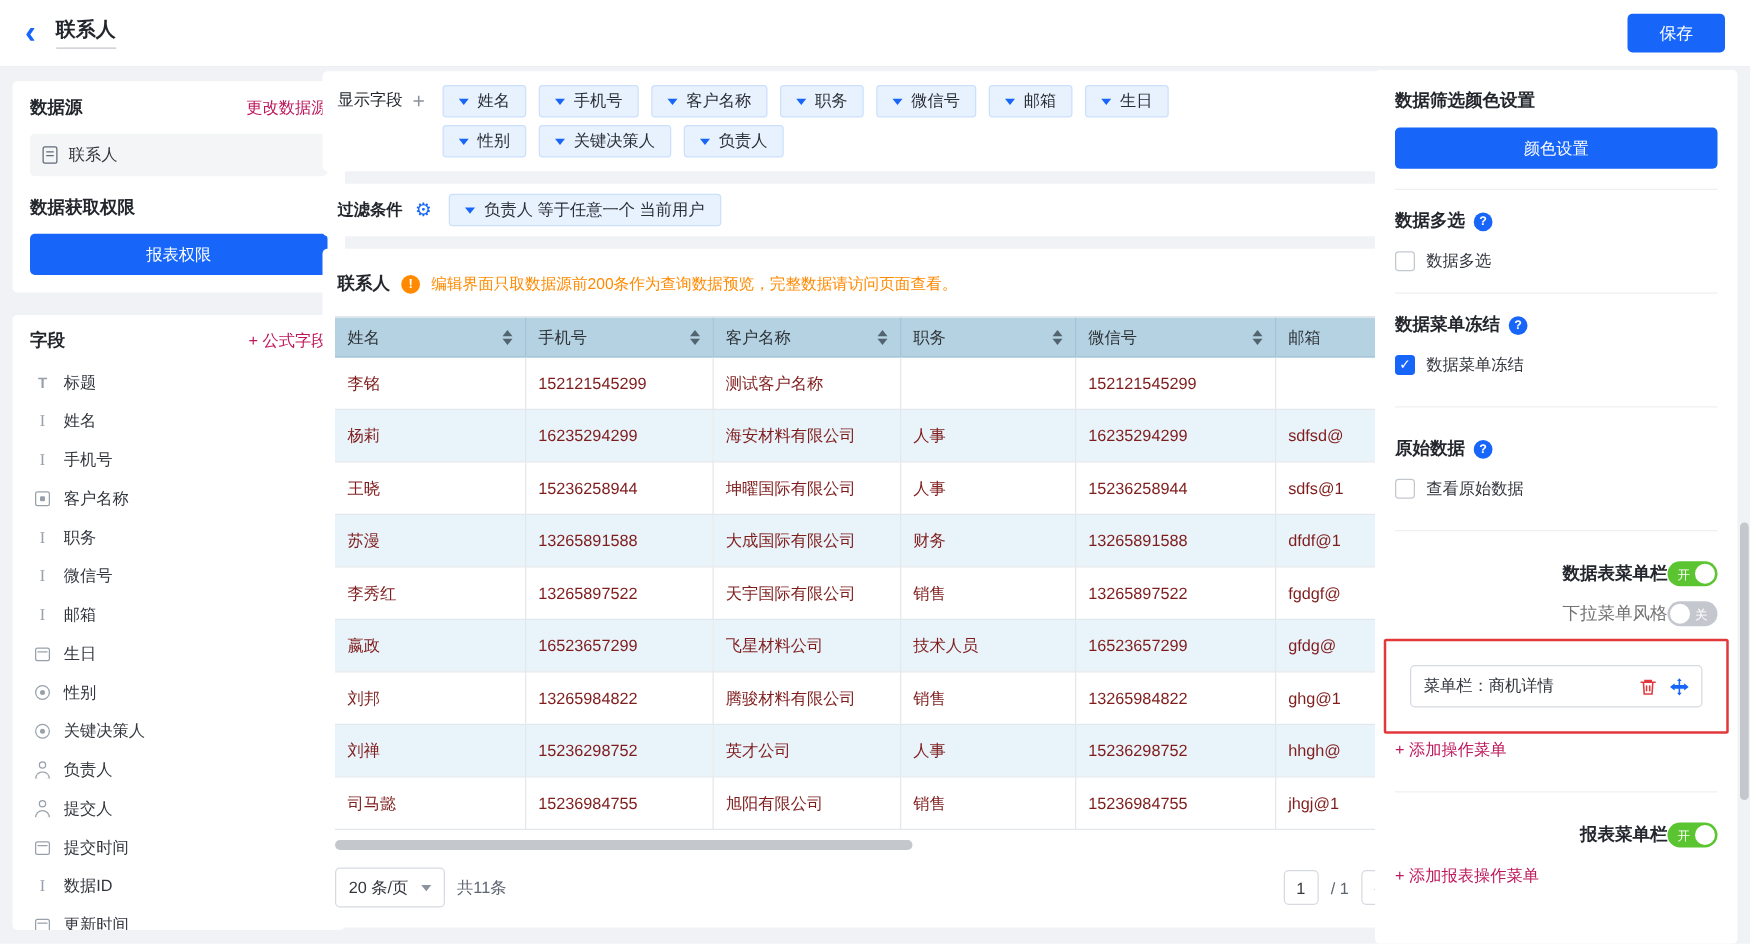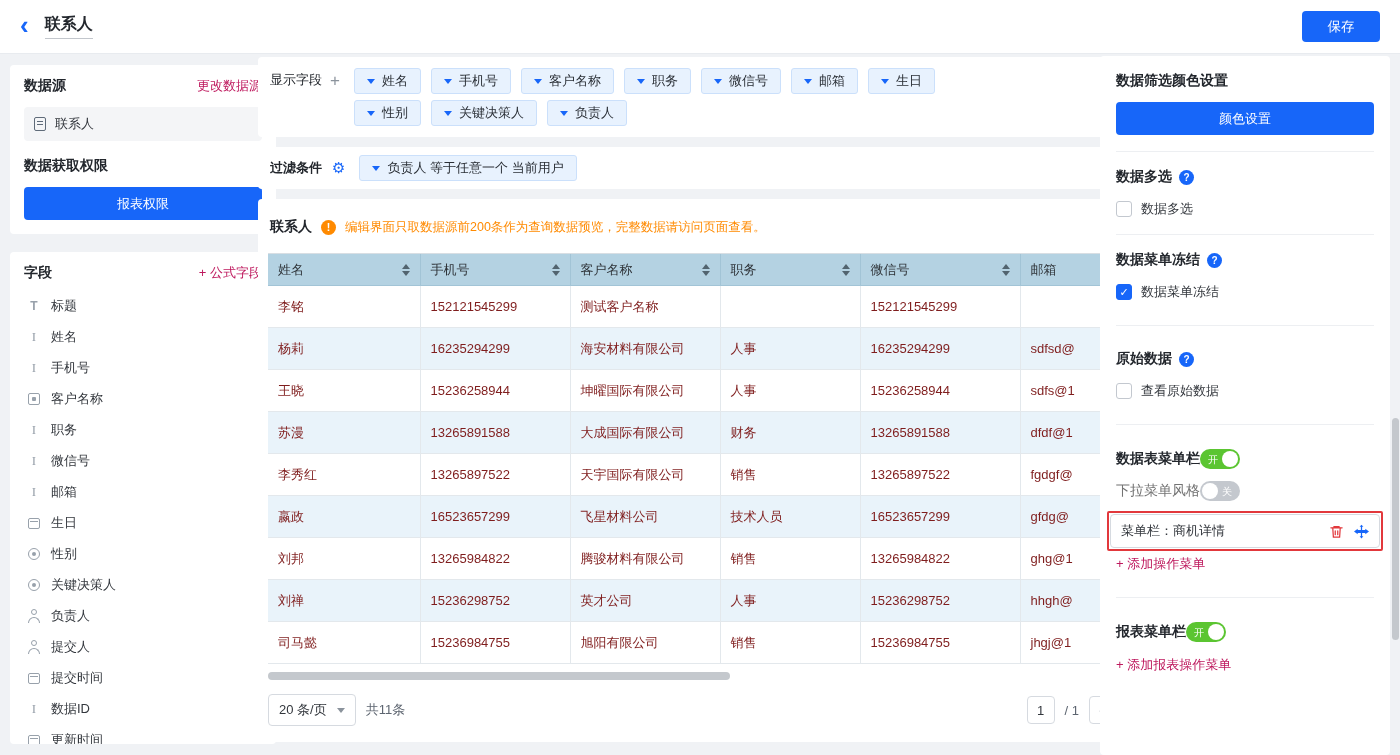--- a/index.html
+++ b/index.html
@@ -90,32 +90,32 @@
   .page-box{min-width:28px;height:28px;border:1px solid #D6DAE0;border-radius:4px;display:inline-flex;align-items:center;justify-content:center;box-sizing:border-box;cursor:text}
   .page-total{color:#5D6570}
   .pg-btn{width:28px;height:28px;border:1px solid #D6DAE0;border-radius:4px;display:inline-flex;align-items:center;justify-content:center;color:#A6ADB5;font-size:14px;cursor:pointer;box-sizing:border-box}
   
   .right-col{position:absolute;left:1100px;top:56px;width:290px;height:699px;padding:16px;overflow:hidden}
   .sec-head{display:flex;align-items:center;gap:7px;font-size:14px;font-weight:bold;color:#23272D}
   .q-icon{width:15px;height:15px;border-radius:50%;background:#1766F9;color:#fff;font-size:10px;font-weight:bold;display:inline-flex;align-items:center;justify-content:center;cursor:pointer;flex:none}
   .cb-row{display:flex;align-items:center;gap:9px;margin-top:14px;cursor:pointer;font-weight:normal;font-size:13px;color:#33373D}
   .checkbox{width:16px;height:16px;border:1.4px solid #C3C8CF;border-radius:3px;background:#fff;box-sizing:border-box;display:inline-flex;align-items:center;justify-content:center;flex:none}
   .checkbox.checked{background:#1766F9;border-color:#1766F9;color:#fff;font-size:11px;line-height:1}
-  .row-between{display:flex;align-items:center;justify-content:flex-start}
+  .row-between{display:flex;align-items:center;justify-content:flex-end}
   .plain-label{font-size:14px;color:#737373}
   .toggle{width:40px;height:20px;border-radius:10px;position:relative;cursor:pointer;flex:none}
   .toggle .knob{position:absolute;top:2px;width:16px;height:16px;border-radius:50%;background:#fff}
   .toggle .t-label{position:absolute;top:3.5px;font-size:10px;color:#fff}
   .toggle.on{background:#5BC531}
   .toggle.on .knob{right:2px}
   .toggle.on .t-label{left:8px}
   .toggle.off{background:#C4C8CE}
   .toggle.off .knob{left:2px}
   .toggle.off .t-label{right:8px}
-  .red-box{border:2px solid #E2383C;border-radius:2px;padding:1px;margin:10px -9px 0}
+  .red-box{border:2px solid #E2383C;border-radius:2px;padding:19px;margin:10px -9px 0}
   .menu-row{display:flex;align-items:center;gap:10px;height:34px;border:1px solid #D6DAE0;border-radius:4px;padding:0 10px;cursor:pointer;background:#fff;box-sizing:border-box}
   .menu-text{flex:1;color:#33373D;white-space:nowrap;overflow:hidden}
   .mi{display:inline-flex;align-items:center;cursor:pointer;flex:none}
   
   .vscroll{position:absolute;right:1px;top:56px;width:7px;height:698px}
   .vscroll .thumb{position:absolute;top:362px;height:222px;width:7px;background:#C4C8CD;border-radius:4px;cursor:pointer}
 </style>
 </head>
 <body>
 

